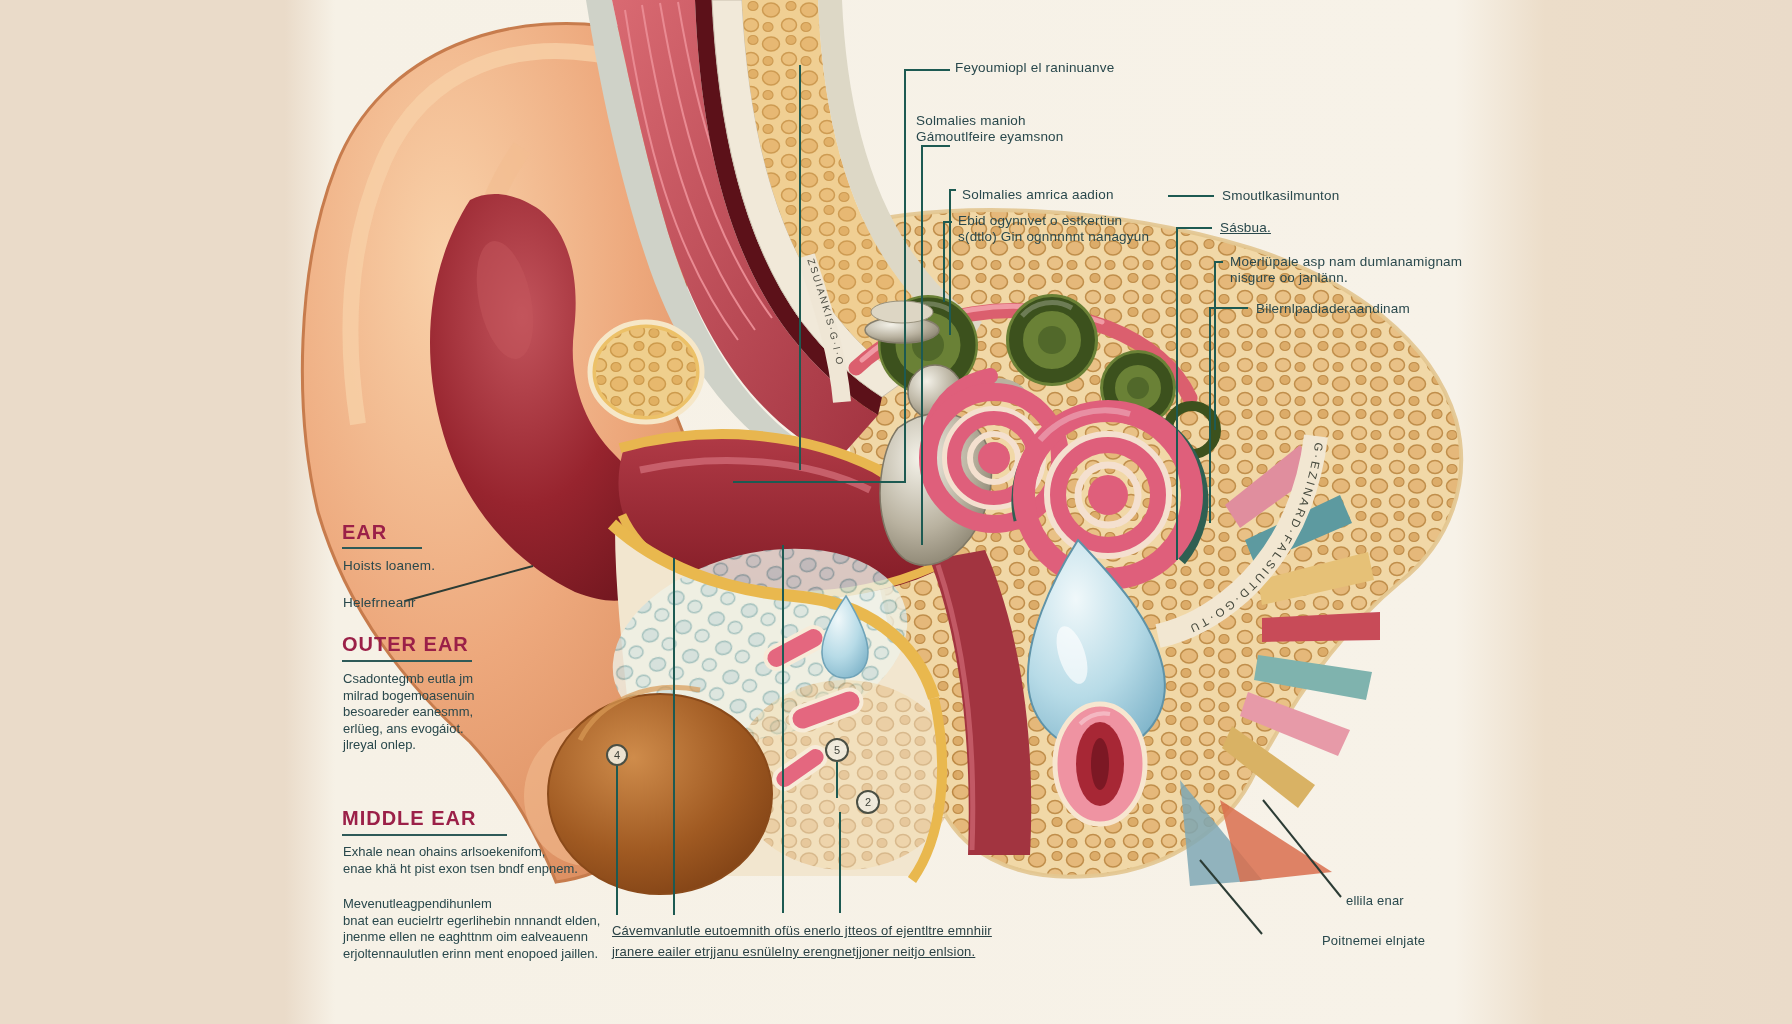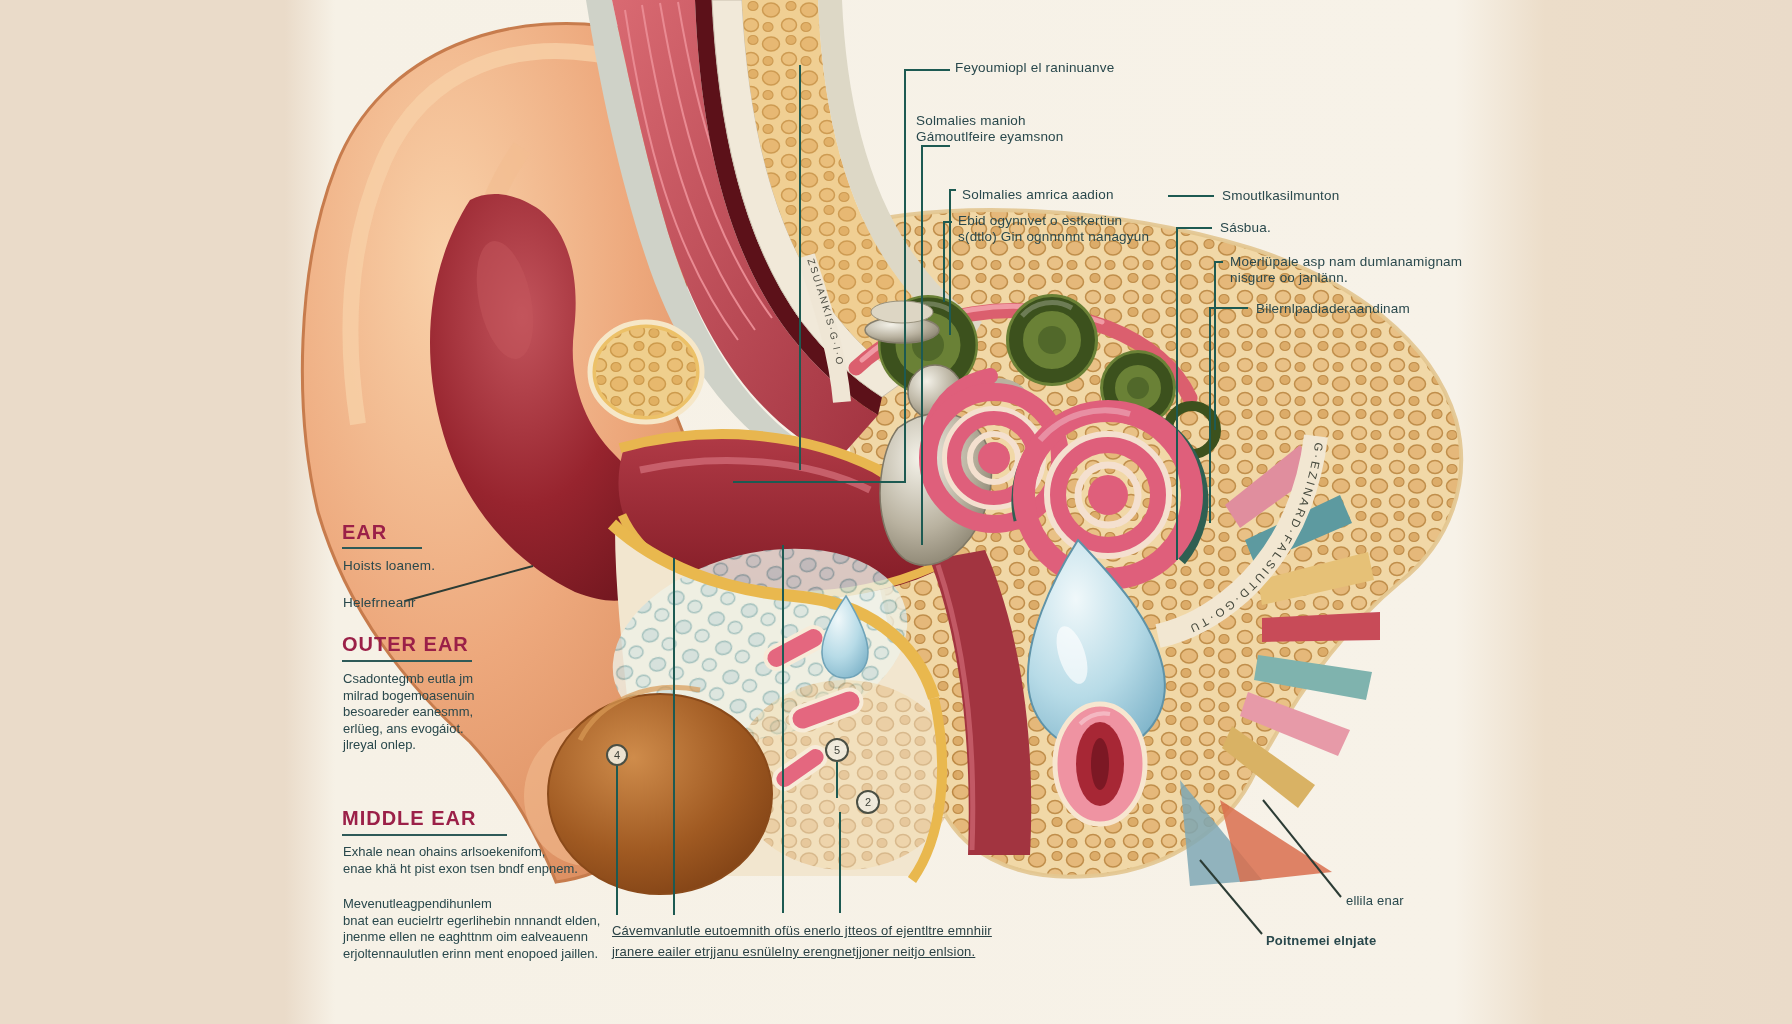--- a/index.html
+++ b/index.html
@@ -249,21 +249,21 @@
 </svg>
 
   <div class="lbl" style="left:955px;top:60px;">Feyoumiopl el raninuanve</div>
   <div class="lbl" style="left:916px;top:93px;margin-top:20px;">Solmalies manioh
 Gámoutlfeire eyamsnon</div>
   <div class="lbl" style="left:962px;top:187px;">Solmalies amrica aadion</div>
   <div class="lbl" style="left:958px;top:213px;">Ebid ogynnvet o estkertiun
 s(dtlo) Gin ognnnnnt nanagyun</div>
 
   <div class="lbl" style="left:1222px;top:188px;">Smoutlkasilmunton</div>
-  <div class="lbl" style="left:1220px;top:220px;">Sásbua.</div>
+  <div class="lbl" style="left:1220px;top:220px;text-decoration:underline;">Sásbua.</div>
   <div class="lbl" style="left:1230px;top:254px;">Moerlüpale asp nam dumlanamignam
 nisgure oo janlänn.</div>
   <div class="lbl" style="left:1256px;top:301px;">Bilernlpadiaderaandinam</div>
 
   <div class="heading" style="left:342px;top:521px;">EAR</div>
   <div class="rule" style="left:342px;top:547px;width:80px;"></div>
   <div class="lbl" style="left:343px;top:558px;">Hoists loanem.</div>
   <div class="lbl" style="left:343px;top:595px;">Helefrneanr</div>
 
   <div class="heading" style="left:342px;top:633px;">OUTER EAR</div>
@@ -280,15 +280,15 @@
 enae khä ht pist exon tsen bndf enpnem.</div>
   <div class="para" style="left:343px;top:896px;">Mevenutleagpendihunlem
 bnat ean eucielrtr egerlihebin nnnandt elden,
 jnenme ellen ne eaghttnm oim ealveauenn
 erjoltennaulutlen erinn ment enopoed jaillen.</div>
 
   <div class="cap" style="left:612px;top:920px;text-decoration:underline;">Cávemvanlutle eutoemnith ofüs enerlo jtteos of ejentltre emnhiir
 jranere eailer etrjjanu esnülelny erengnetjjoner neitjo enlsion.</div>
 
   <div class="lbl lbl-b" style="left:1346px;top:893px;">ellila enar</div>
-  <div class="lbl lbl-b" style="left:1266px;top:933px;font-weight:bold;">Poitnemei elnjate</div>
+  <div class="lbl lbl-b" style="left:1322px;top:933px;">Poitnemei elnjate</div>
 
 </div>
 
 </body></html>

